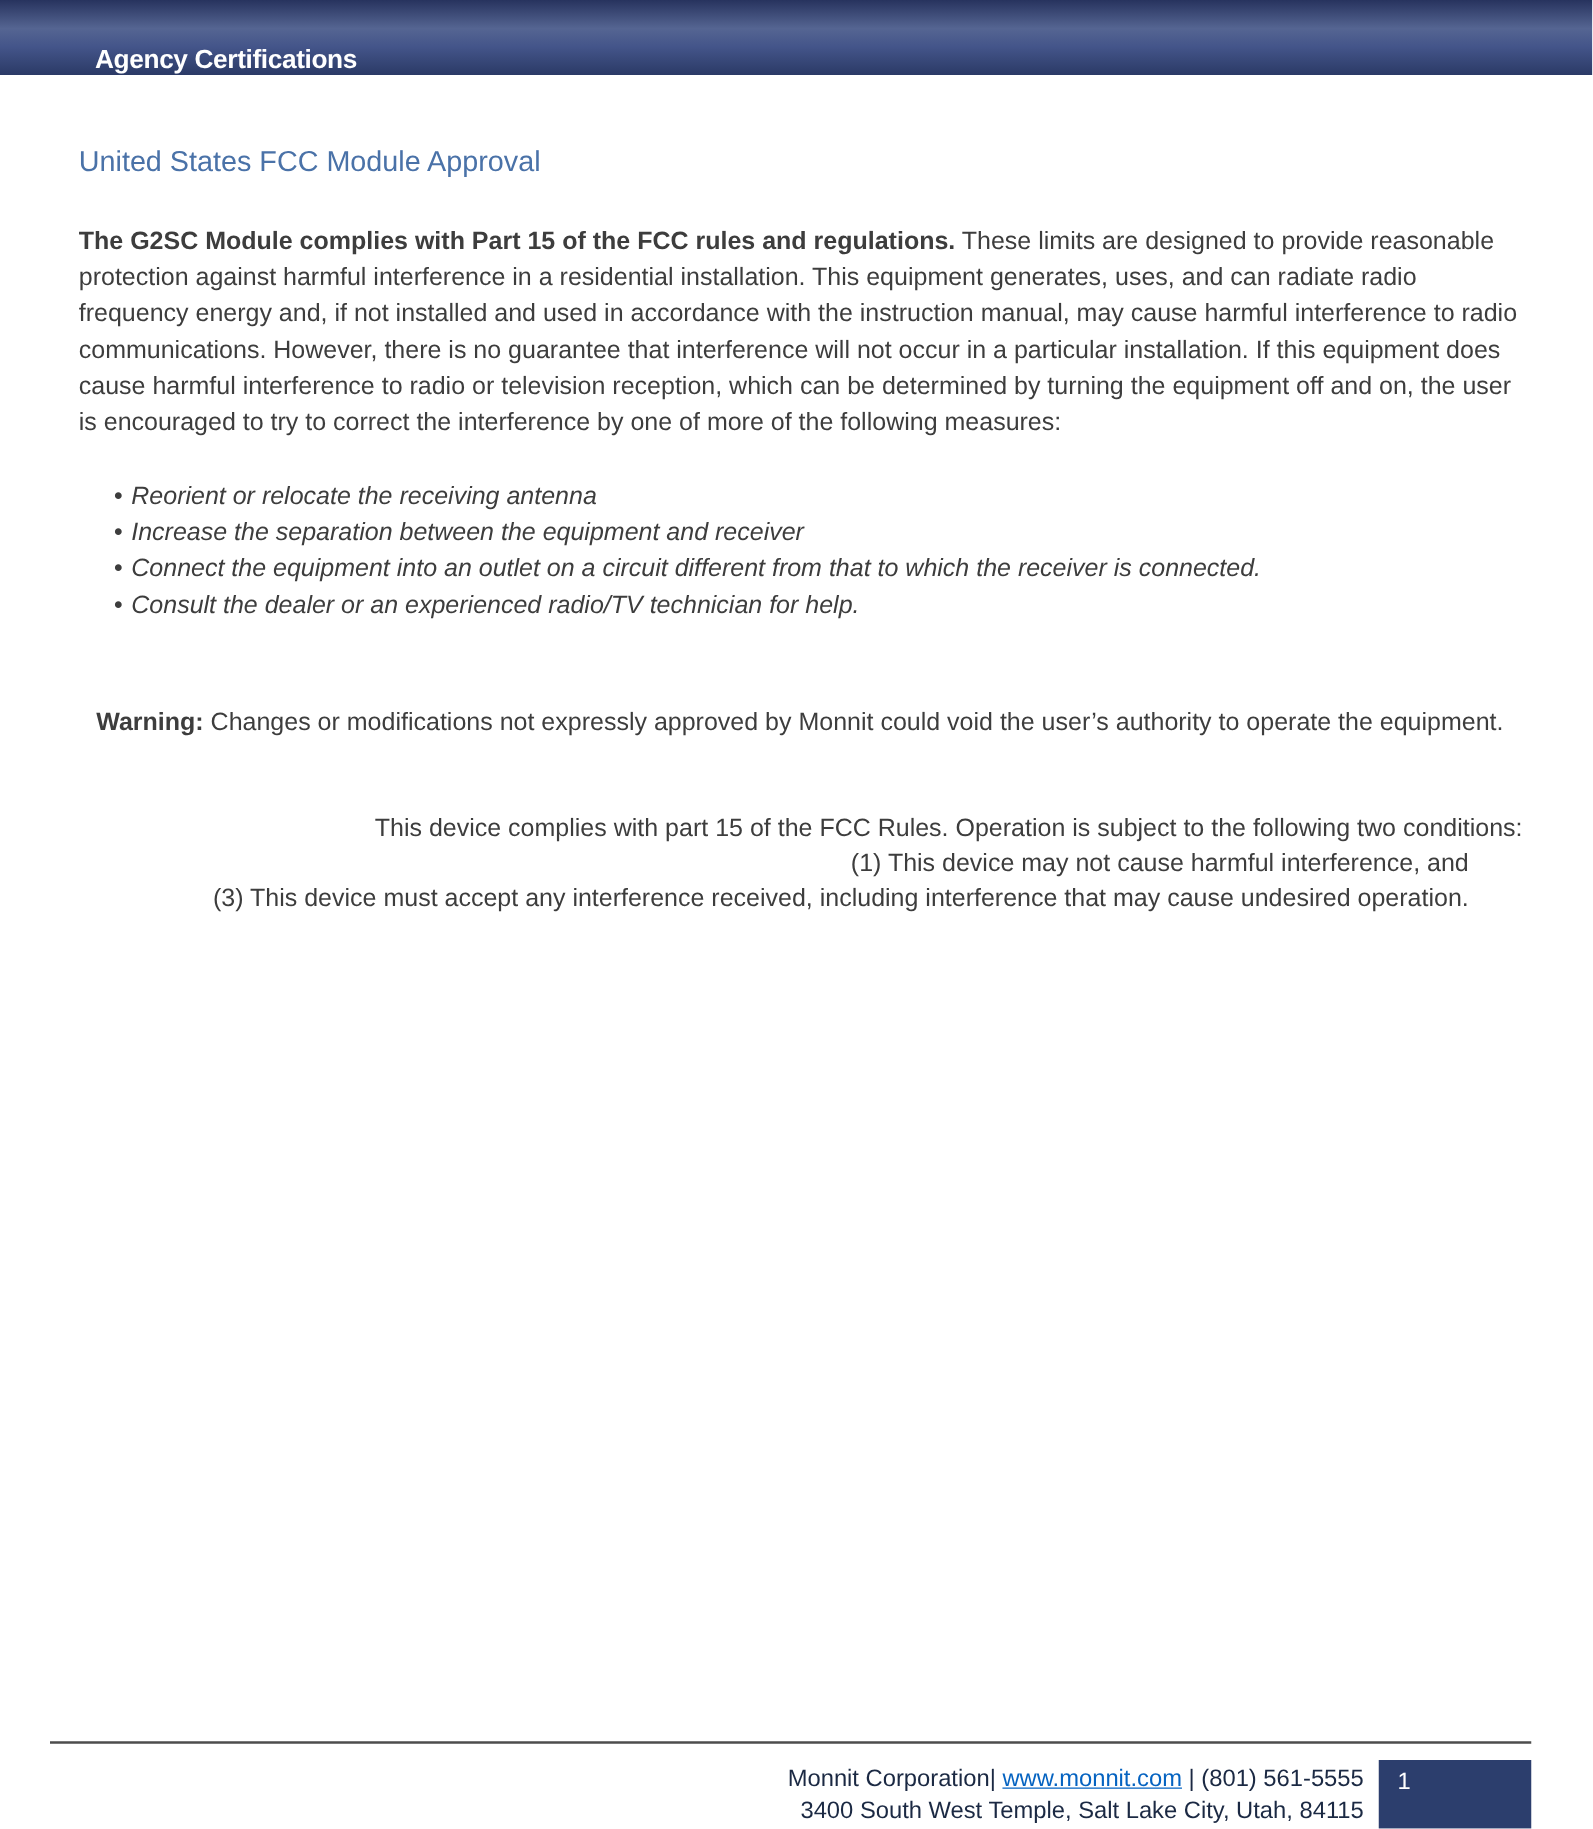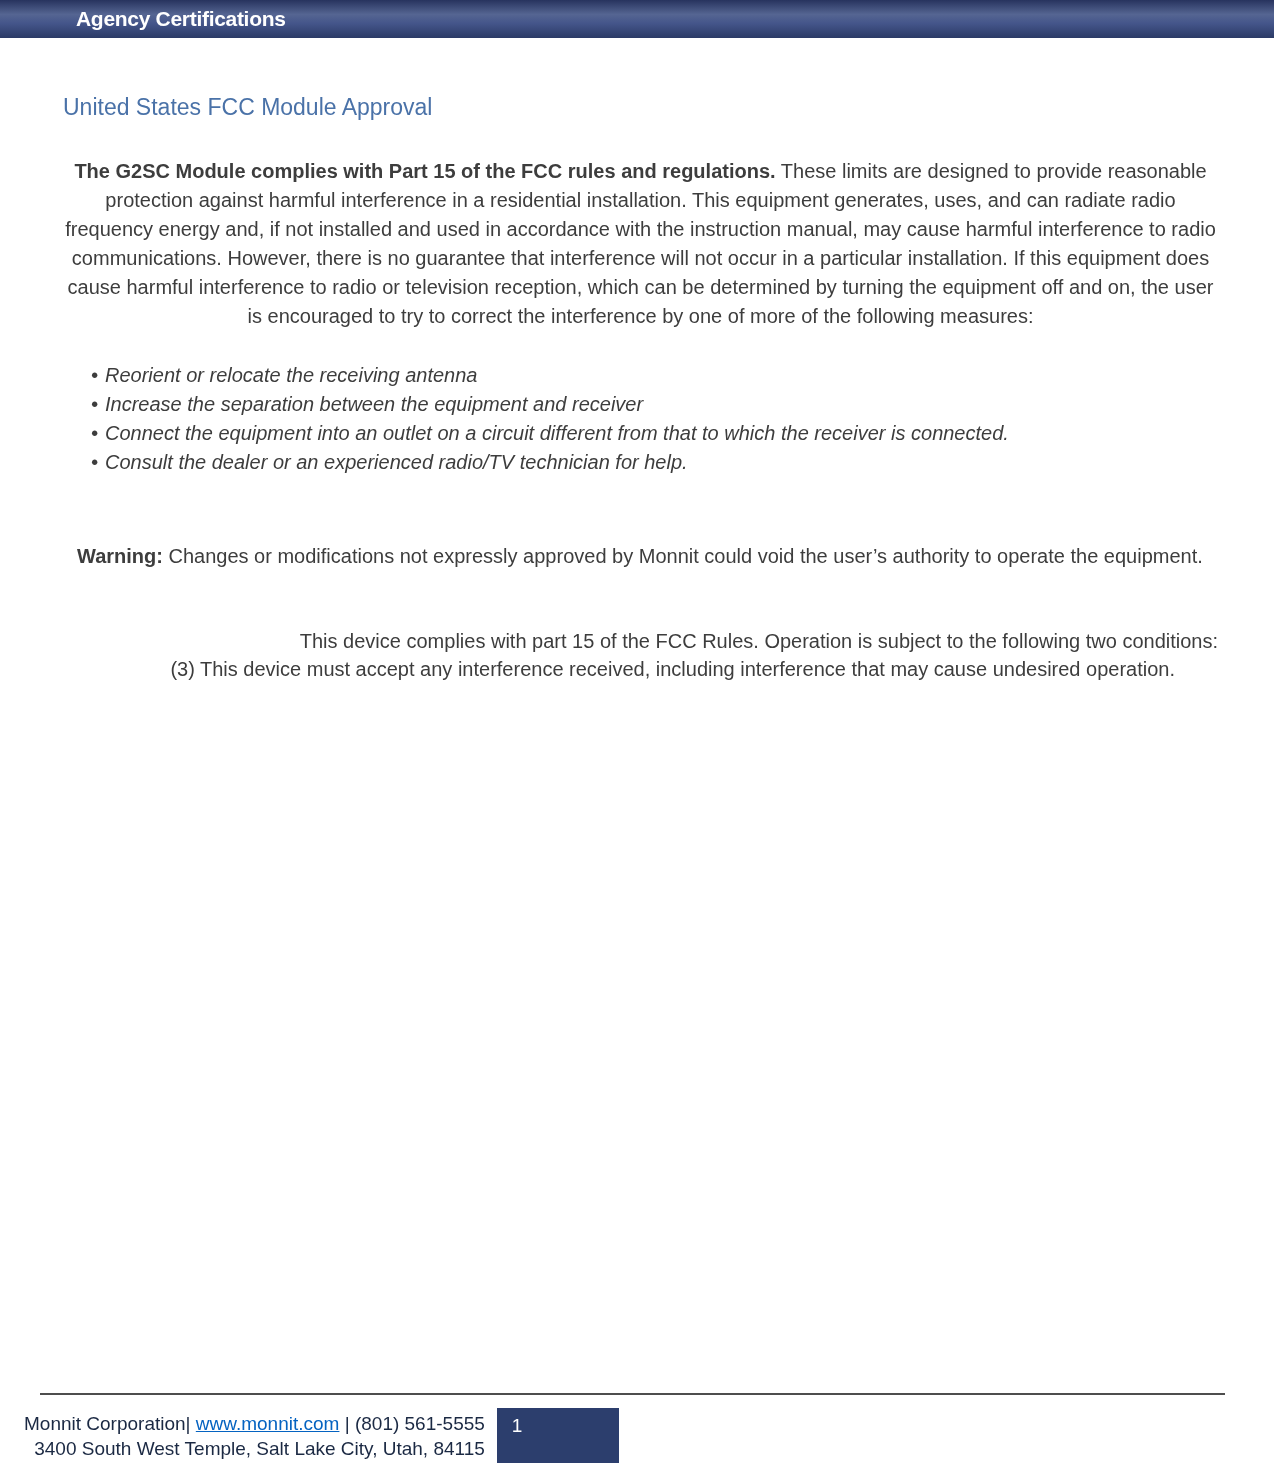--- a/index.html
+++ b/index.html
@@ -15,25 +15,25 @@
   .page {
     position: relative;
     width: 1274px;
     height: 1463px;
     overflow: hidden;
     background: #ffffff;
   }
 
   
   .header-bar {
-    height: 38px;
+    height: 60px;
     box-sizing: border-box;
     background: linear-gradient(180deg, #27335e 0%, #556592 38%, #44558a 62%, #2b3a66 100%);
     display: flex;
-    align-items: center;
+    align-items: flex-end;
     padding-left: 76px;
   }
   .header-title {
     color: #ffffff;
     font-weight: bold;
     font-size: 21px;
     letter-spacing: -0.3px;
   }
 
   
@@ -44,21 +44,20 @@
   .section-title {
     color: #4a72a8;
     font-size: 23px;
     font-weight: normal;
     margin: 0 0 36px 0;
   }
   .intro {
     font-size: 20px;
     line-height: 29px;
     margin: 0 0 30px 0;
-    text-align: center;
   }
   .bold { font-weight: bold; }
 
   .bullets {
     list-style: none;
     margin: 0;
     padding: 0 0 0 28px;
   }
   .bullets li {
     font-size: 20px;
@@ -97,21 +96,21 @@
     left: 0;
     right: 0;
     bottom: 0;
   }
   .footer-line {
     border-top: 2px solid #4d4d4d;
     margin: 0 49px 0 40px;
   }
   .footer-row {
     display: flex;
-    justify-content: flex-start;
+    justify-content: flex-end;
     align-items: stretch;
     padding-right: 49px;
     margin-top: 13px;
     padding-left: 24px;
   }
   .footer-text {
     text-align: right;
     color: #1b2943;
     font-size: 19px;
     line-height: 25px;
@@ -151,20 +150,21 @@
       <li><span class="bullet-glyph">•</span><span>Increase the separation between the equipment and receiver</span></li>
       <li><span class="bullet-glyph">•</span><span>Connect the equipment into an outlet on a circuit different from that to which the receiver is connected.</span></li>
       <li><span class="bullet-glyph">•</span><span>Consult the dealer or an experienced radio/TV technician for help.</span></li>
     </ul>
 
     <p class="warning"><span class="warning-label">Warning:</span>
       <span>Changes or modifications not expressly approved by Monnit could void the user’s authority to operate the equipment.</span></p>
 
     <div class="conditions">
       <p>This device complies with part 15 of the FCC Rules. Operation is subject to the following two conditions:</p>
+      <p class="cond-item">(1) This device may not cause harmful interference, and</p>
       <p class="cond-item">(3) This device must accept any interference received, including interference that may cause undesired operation.</p>
     </div>
 
   </div>
 
   <div class="footer">
     <div class="footer-line"></div>
     <div class="footer-row">
       <div class="footer-text">
         <div><span>Monnit Corporation|</span>

